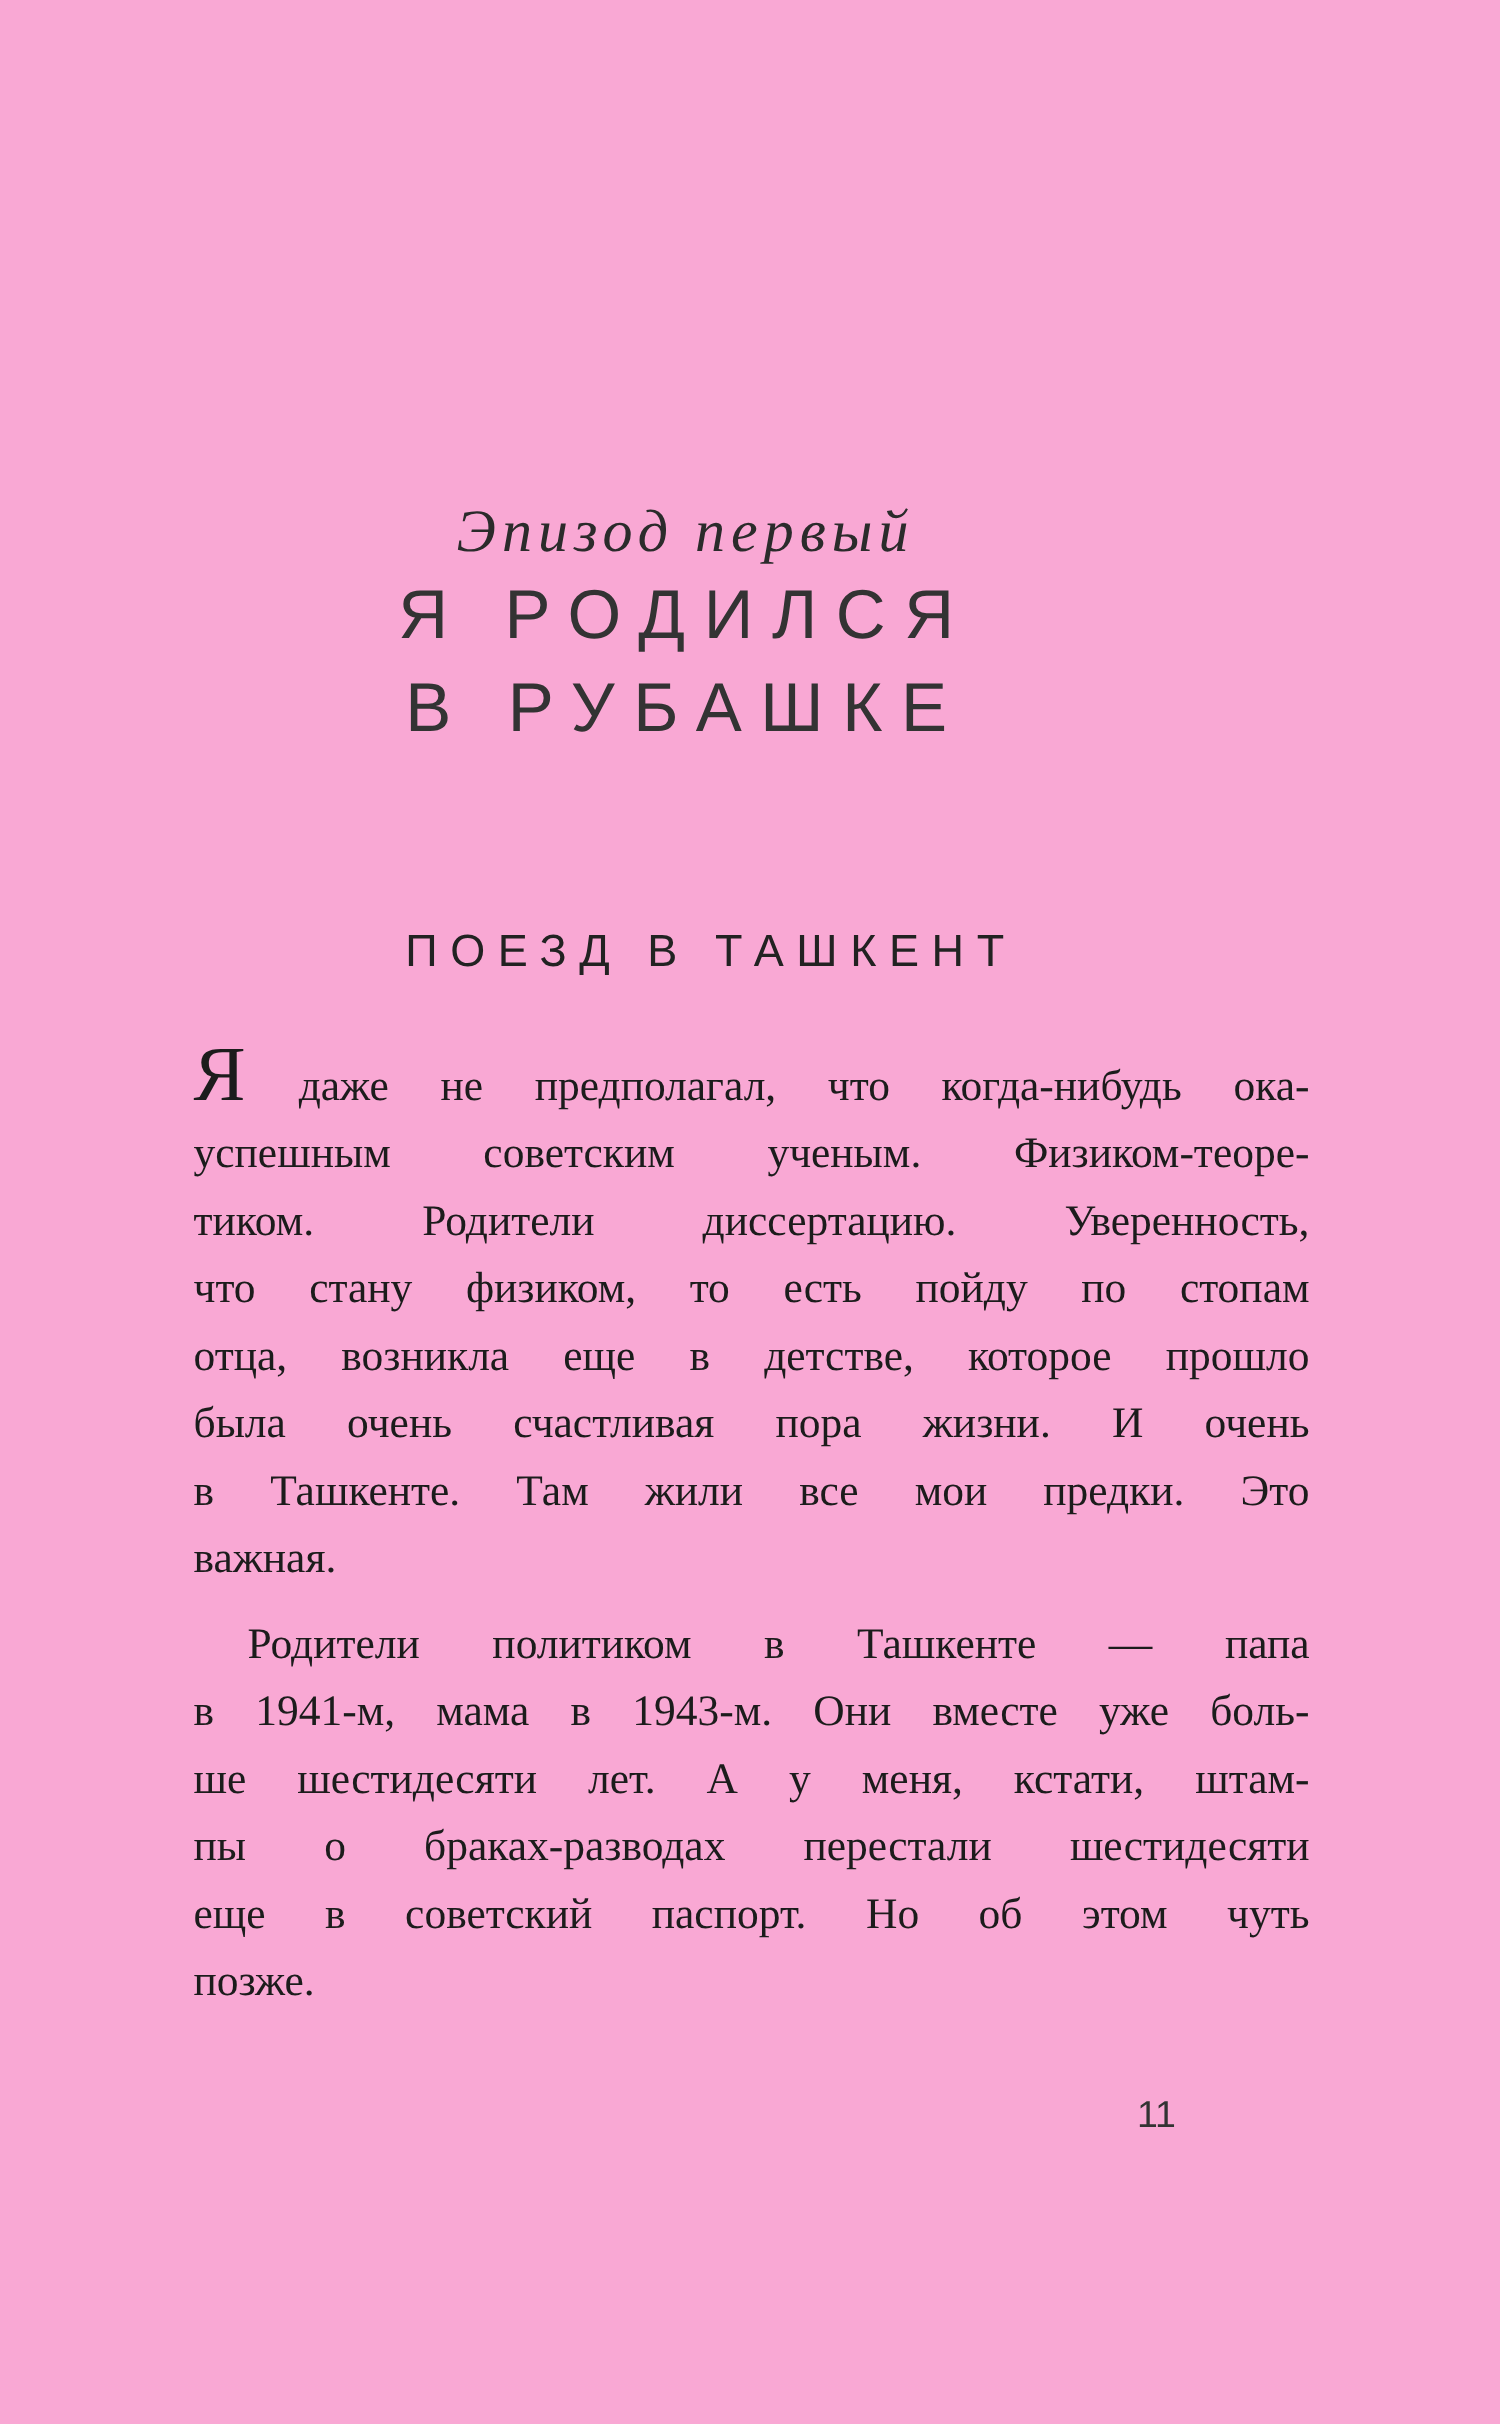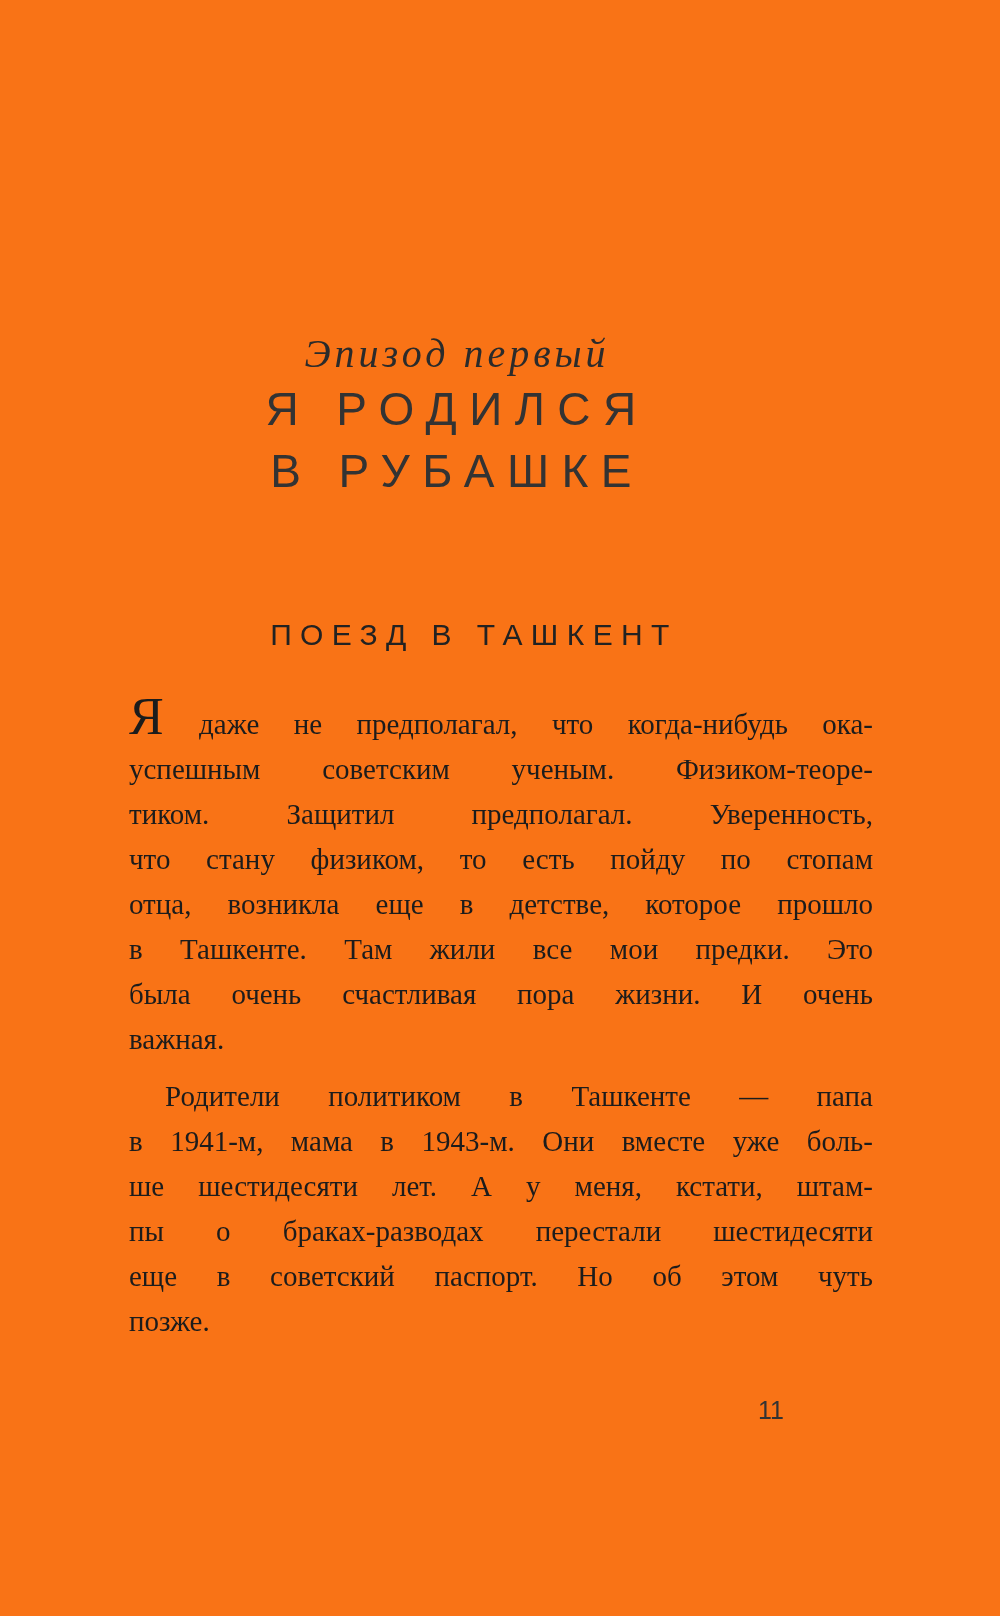--- a/index.html
+++ b/index.html
@@ -4,21 +4,21 @@
 <style>
   html, body {
     margin: 0;
     padding: 0;
     background: #ffffff;
   }
   .page {
     position: relative;
     width: 1000px;
     height: 1616px;
-    background: #f97316;
+    background: #f9a8d4;
     font-family: "Liberation Serif", serif;
     color: #1e1e1e;
     overflow: hidden;
   }
   .headings {
     position: absolute;
     top: 330px;
     left: 117px;
     width: 680px;
     text-align: center;
@@ -98,25 +98,25 @@
       <div>В РУБАШКЕ</div>
     </div>
   </div>
 
   <div class="section-heading">ПОЕЗД В ТАШКЕНТ</div>
 
   <div class="body-text" id="body-text">
       <div class="paragraph">
         <div class="line"><span class="dropcap">Я</span> даже не предполагал, что когда-нибудь ока-</div>
         <div class="line">успешным советским ученым. Физиком-теоре-</div>
-        <div class="line">тиком. Защитил предполагал. Уверенность,</div>
+        <div class="line">тиком. Родители диссертацию. Уверенность,</div>
         <div class="line">что стану физиком, то есть пойду по стопам</div>
         <div class="line">отца, возникла еще в детстве, которое прошло</div>
+        <div class="line">была очень счастливая пора жизни. И очень</div>
         <div class="line">в Ташкенте. Там жили все мои предки. Это</div>
-        <div class="line">была очень счастливая пора жизни. И очень</div>
         <div class="line last">важная.</div>
       </div>
       <div class="paragraph">
         <div class="line indent">Родители политиком в Ташкенте — папа</div>
         <div class="line">в 1941-м, мама в 1943-м. Они вместе уже боль-</div>
         <div class="line">ше шестидесяти лет. А у меня, кстати, штам-</div>
         <div class="line">пы о браках-разводах перестали шестидесяти</div>
         <div class="line">еще в советский паспорт. Но об этом чуть</div>
         <div class="line last">позже.</div>
       </div>

